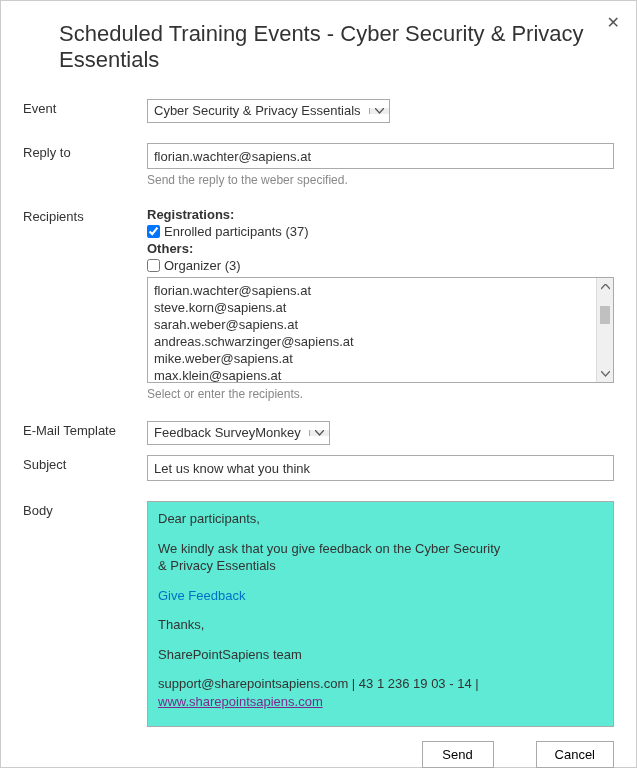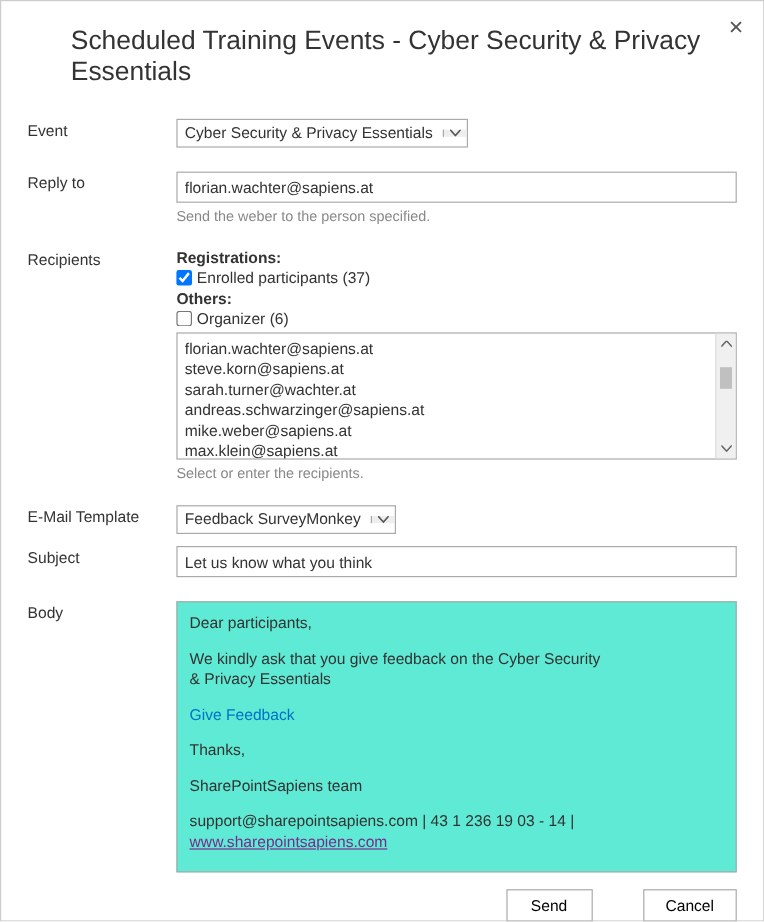--- a/index.html
+++ b/index.html
@@ -196,44 +196,44 @@
       </div>
     </div>
   </div>
 
   <div class="section-gap"></div>
 
   <div class="form-row">
     <div class="label-col">Reply to</div>
     <div class="field-col">
       <input type="text" class="text-input" value="florian.wachter@sapiens.at" style="">
-      <div class="help-text">Send the weber to the person specified.</div>
+      <div class="help-text">Send the reply to the weber specified.</div>
     </div>
   </div>
 
   <div class="section-gap"></div>
 
   <div class="form-row">
     <div class="label-col">Recipients</div>
     <div class="field-col">
       <div class="bold-label">Registrations:</div>
       <div class="checkbox-line">
         <input type="checkbox" checked="" style="">
         <span>Enrolled participants (37)</span>
       </div>
       <div class="bold-label">Others:</div>
       <div class="checkbox-line">
         <input type="checkbox" style="">
-        <span>Organizer (6)</span>
+        <span>Organizer (3)</span>
       </div>
       <div class="recipients-box">
         <div class="recipients-list">
           <div>florian.wachter@sapiens.at</div>
           <div>steve.korn@sapiens.at</div>
-          <div>sarah.turner@wachter.at</div>
+          <div>sarah.weber@sapiens.at</div>
           <div>andreas.schwarzinger@sapiens.at</div>
           <div>mike.weber@sapiens.at</div>
           <div>max.klein@sapiens.at</div>
         </div>
         <div class="scrollbar">
           <div class="scroll-arrow">
             <svg width="9" height="6" viewBox="0 0 9 6">
                 <path d="M0 5 L4.5 0 L9 5" fill="none" stroke="#666" stroke-width="1.3"></path>
               </svg>
           </div>

